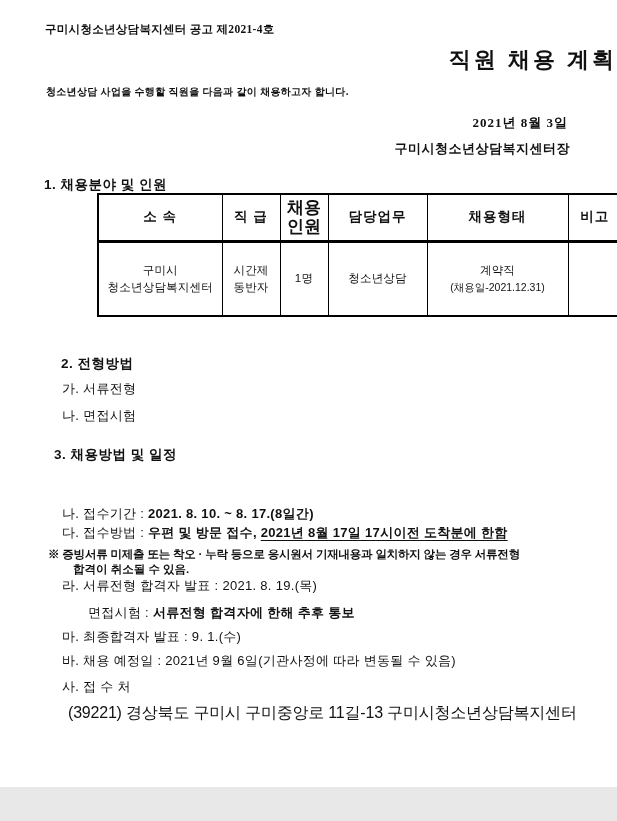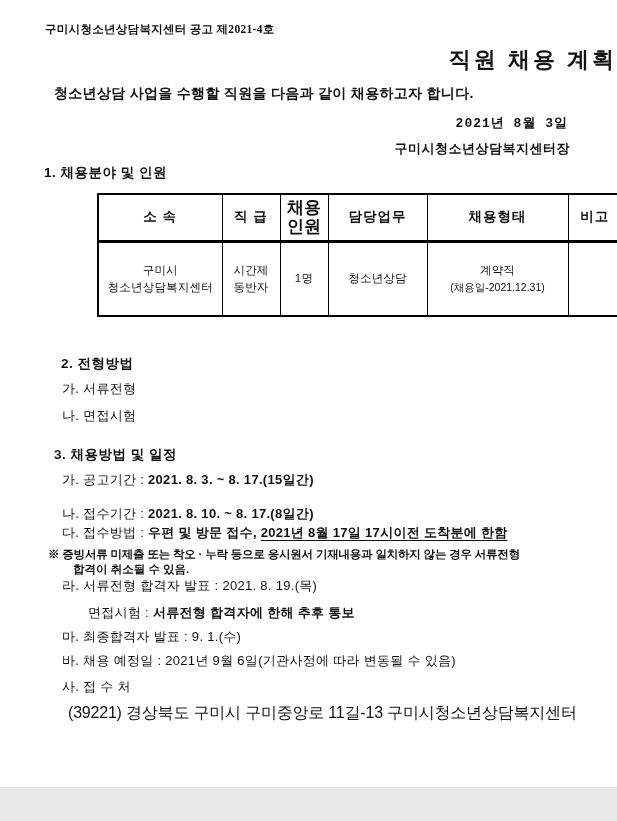--- a/index.html
+++ b/index.html
@@ -20,36 +20,36 @@
     left: 45px; top: 22px;
     font-family: "Liberation Serif", serif;
     font-size: 11.5px; font-weight: 600; letter-spacing: 0.3px;
   }
   .doc-title {
     left: 0; top: 45px; width: 617px;
     text-align: right;
     font-size: 22px; font-weight: bold; letter-spacing: 3px;
   }
   .intro {
-    left: 54px; top: 85px;
-    font-size: 14px; font-weight: bold; letter-spacing: 0.3px;
+    left: 46px; top: 85px;
+    font-size: 10px; font-weight: bold; letter-spacing: 0.3px;
   }
   .doc-date {
     right: 49px; top: 114px;
-    font-family: Liberation Mono, monospace;
+    font-family: Liberation Serif, serif;
     font-size: 13px; font-weight: 600; letter-spacing: 1px;
   }
   .issuer {
     right: 47px; top: 140px;
     font-family: "Liberation Serif", serif;
     font-size: 13px; font-weight: bold; letter-spacing: 0.5px;
   }
 
   .sec-heading { font-size: 13.5px; font-weight: bold; letter-spacing: 0.5px; }
-  .h1 { left: 44px; top: 164px; }
+  .h1 { left: 44px; top: 176px; }
   .h2 { left: 44px; top: 355px; margin-left: 17px; }
   .h3 { left: 54px; top: 446px; }
 
   .recruit-table {
     position: absolute; left: 53px; top: 193px;
     border-collapse: collapse; table-layout: fixed;
     width: 524px;
     margin-left: 44px;
   }
   .recruit-table, .recruit-table td, .recruit-table th {
@@ -151,23 +151,20 @@
       </tr>
     </tbody>
   </table>
 
   <div class="abs sec-heading h2">2. 전형방법</div>
   <div class="abs item s2a">가. 서류전형</div>
   <div class="abs item s2b">나. 면접시험</div>
 
   <div class="abs sec-heading h3">3. 채용방법 및 일정</div>
 
-  <div class="abs item s3a">
-    <span>가. 공고기간 : </span><span class="bold-seg">2021. 8. 3. ~ 8. 17.(15일간)</span>
-  </div>
 
   <div class="abs item s3b">
     <span>나. 접수기간 : </span><span class="bold-seg">2021. 8. 10. ~ 8. 17.(8일간)</span>
   </div>
 
   <div class="abs item s3c">
     <span>다. 접수방법 : </span><span class="bold-seg">우편 및 방문 접수, </span><span class="bold-underline-seg">2021년 8월 17일 17시이전 도착분에 한함</span>
   </div>
 
   <div class="abs note1">※ 증빙서류 미제출 또는 착오 · 누락 등으로 응시원서 기재내용과 일치하지 않는 경우 서류전형</div>

